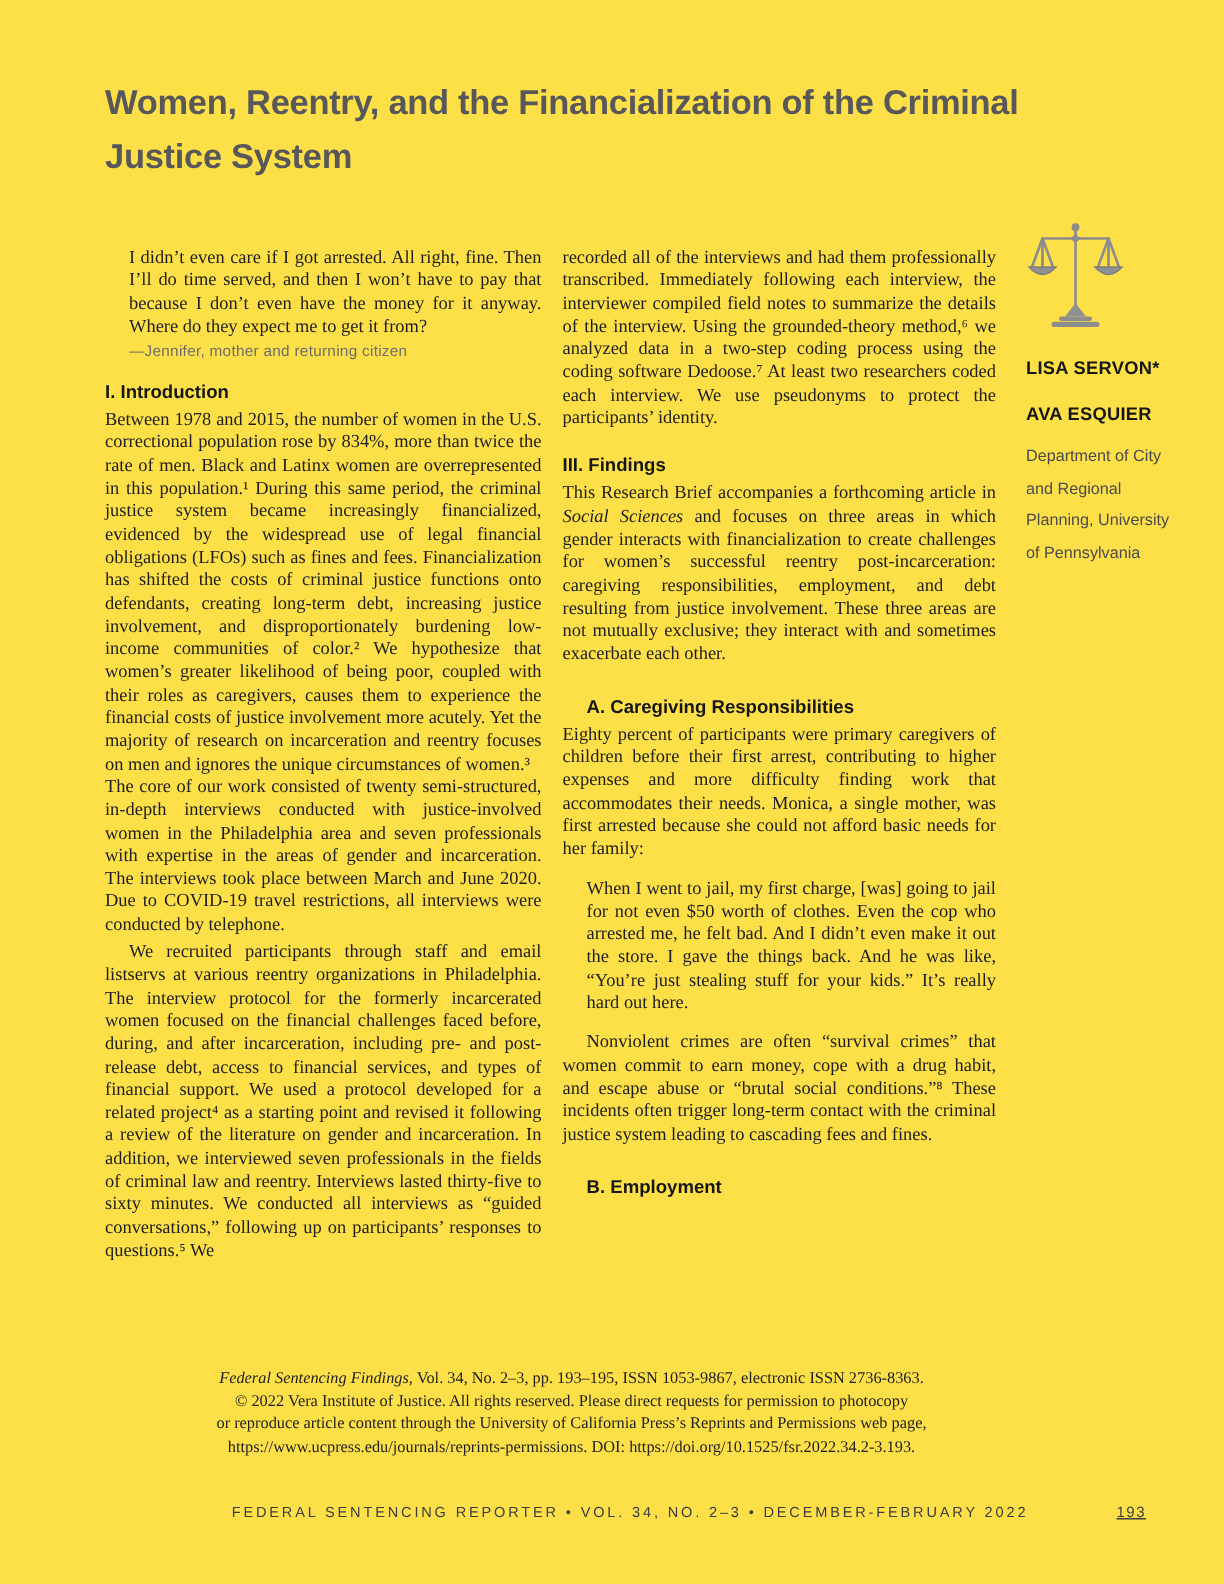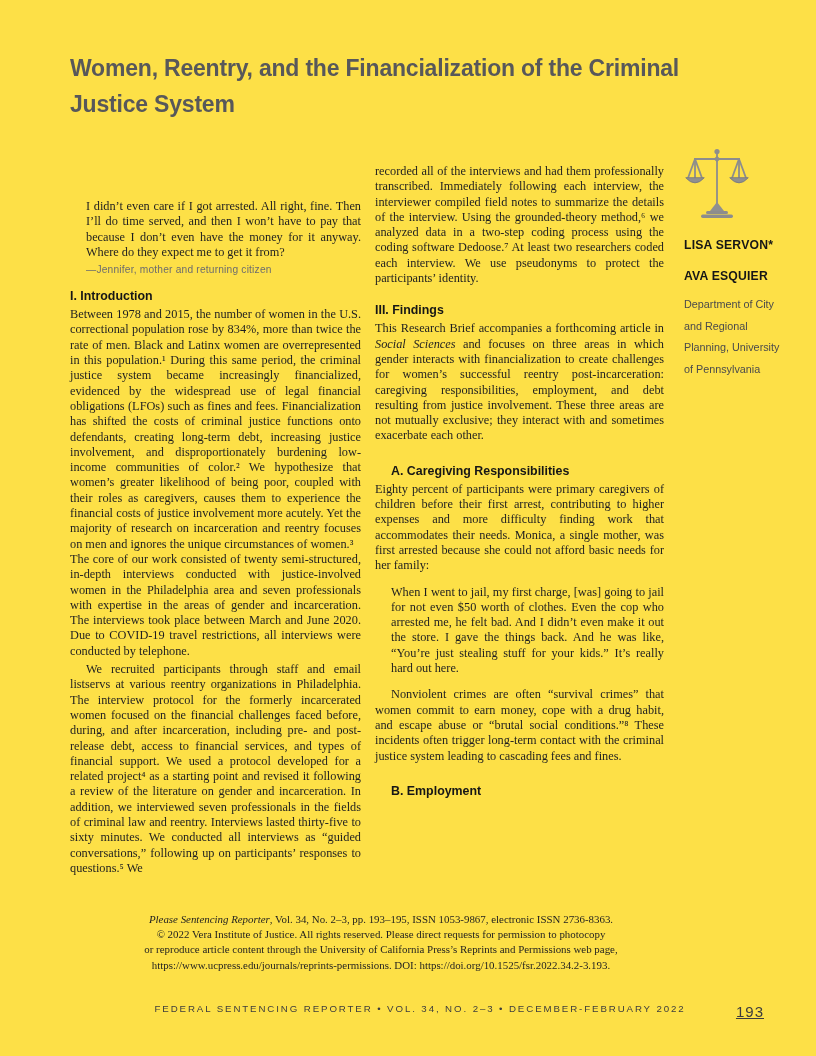--- a/index.html
+++ b/index.html
@@ -34,21 +34,21 @@
     display: flex;
   }
   .col-left { width: 291px; margin-right: 14px; }
   .col-right { width: 289px; }
   .body-text {
     font-size: 12.3px;
     line-height: 15.3px;
     text-align: justify;
     margin: 0;
   }
-  .epigraph-quote { padding-left: 16px; margin-top: 35px; }
+  .epigraph-quote { padding-left: 16px; }
   .attribution {
     font-family: "Liberation Sans", "DejaVu Sans", sans-serif;
     font-size: 10.2px;
     letter-spacing: 0.2px;
     color: #6c6c6e;
     margin: 4px 0 0 0;
     padding-left: 16px;
   }
   .section-heading {
     font-family: "Liberation Sans", "DejaVu Sans", sans-serif;
@@ -106,21 +106,21 @@
     font-family: "Liberation Sans", "DejaVu Sans", sans-serif;
     font-size: 9.7px;
     letter-spacing: 1.9px;
     color: #3c3c3e;
   }
   .page-number {
     position: absolute;
     right: 52px;
     top: 1003px;
     font-family: "Liberation Sans", "DejaVu Sans", sans-serif;
-    font-size: 15px;
+    font-size: 10px;
     letter-spacing: 1px;
     color: #3c3c3e;
     text-decoration: underline;
   }
 </style>
 </head>
 <body>
 
 <div class="page">
 
@@ -174,21 +174,21 @@
           <rect x="16" y="67.5" width="32" height="3.5" rx="1.7" fill="#8d8d8d" stroke="none"></rect>
         </g>
       </svg>
     </div>
     <div class="author-name">LISA SERVON*</div>
     <div class="author-name">AVA ESQUIER</div>
     <div class="affiliation">Department of City and Regional Planning, University of Pennsylvania</div>
   </aside>
 
   <div class="citation">
-    <div><i>Please Sentencing Reporter</i><span>, Vol. 34, No. 2–3, pp. 193–195, ISSN 1053-9867, electronic ISSN 2736-8363.</span></div>
+    <div><i>Federal Sentencing Findings</i><span>, Vol. 34, No. 2–3, pp. 193–195, ISSN 1053-9867, electronic ISSN 2736-8363.</span></div>
     <div><span>© 2022 Vera Institute of Justice. All rights reserved. Please direct requests for permission to photocopy</span></div>
     <div><span>or reproduce article content through the University of California Press’s Reprints and Permissions web page,</span></div>
     <div><span>https://www.ucpress.edu/journals/reprints-permissions. DOI: https://doi.org/10.1525/fsr.2022.34.2-3.193.</span></div>
   </div>
 
   <div class="running-footer">FEDERAL SENTENCING REPORTER  •  VOL. 34, NO. 2–3  •  DECEMBER-FEBRUARY 2022</div>
   <div class="page-number">193</div>
 
 </div>
 

